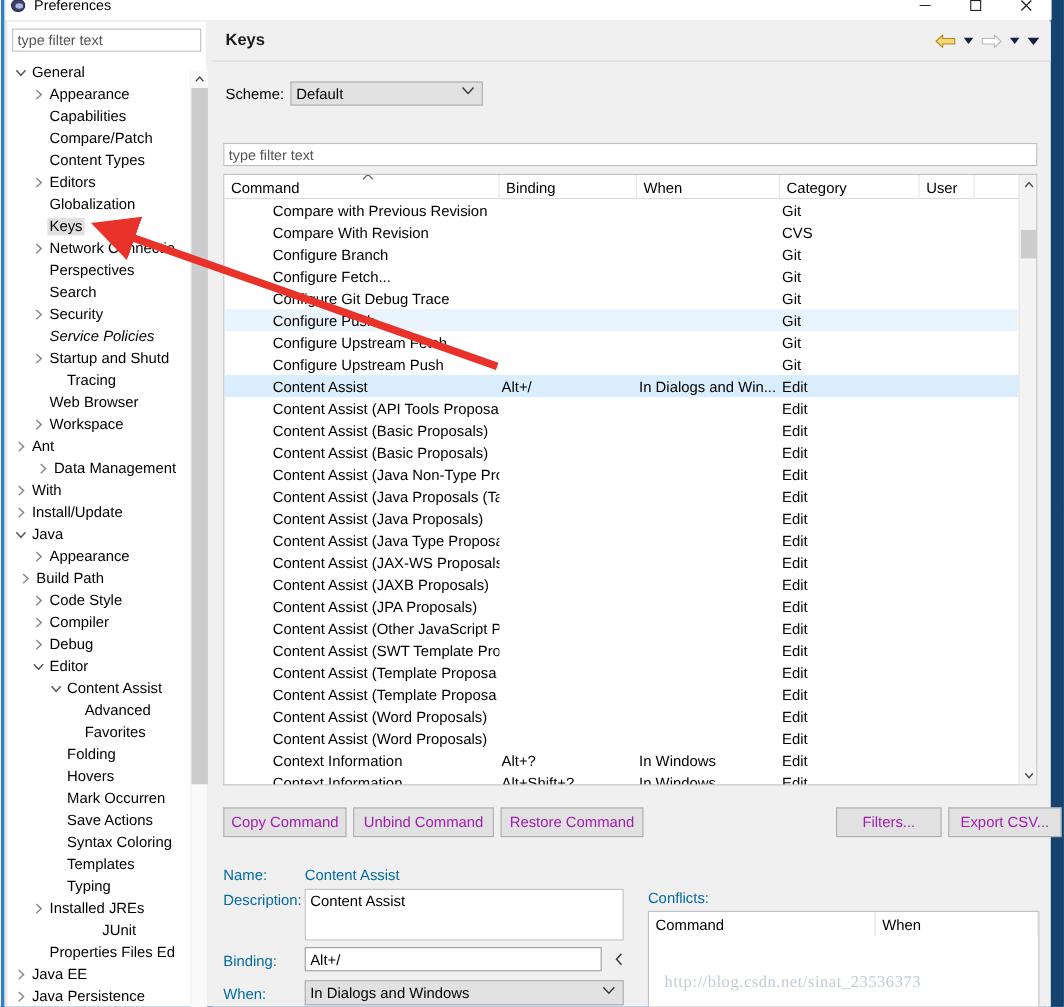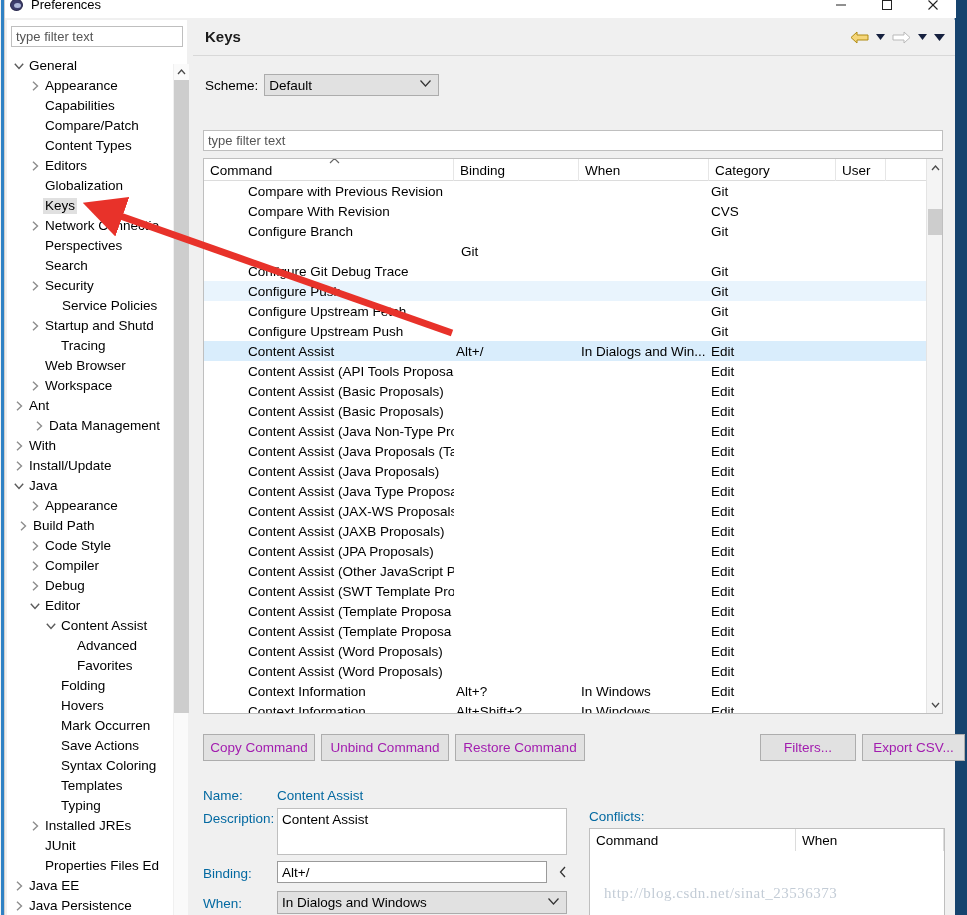--- a/index.html
+++ b/index.html
@@ -376,21 +376,21 @@
             <span class="tlabel">Search</span>
           </div>
           <div class="tree-row" style="padding-left: 20px;">
             <span class="twisty">
               <svg width="7" height="10" viewBox="0 0 7 10">
                 <polyline points="1,0.8 5.5,5 1,9.2" fill="none" stroke="#8d8d8d" stroke-width="1.4"></polyline>
               </svg>
             </span>
             <span class="tlabel">Security</span>
           </div>
-          <div class="tree-row" style="padding-left: 37px;">
+          <div class="tree-row" style="padding-left: 20px; font-style: italic;">
             <span class="twisty"></span>
             <span class="tlabel">Service Policies</span>
           </div>
           <div class="tree-row" style="padding-left: 20px;">
             <span class="twisty">
               <svg width="7" height="10" viewBox="0 0 7 10">
                 <polyline points="1,0.8 5.5,5 1,9.2" fill="none" stroke="#8d8d8d" stroke-width="1.4"></polyline>
               </svg>
             </span>
             <span class="tlabel">Startup and Shutd</span>
@@ -544,21 +544,21 @@
             <span class="tlabel">Typing</span>
           </div>
           <div class="tree-row" style="padding-left: 20px;">
             <span class="twisty">
               <svg width="7" height="10" viewBox="0 0 7 10">
                 <polyline points="1,0.8 5.5,5 1,9.2" fill="none" stroke="#8d8d8d" stroke-width="1.4"></polyline>
               </svg>
             </span>
             <span class="tlabel">Installed JREs</span>
           </div>
-          <div class="tree-row" style="padding-left: 20px;">
+          <div class="tree-row" style="padding-left: 32px; margin-left: 36px;">
             <span class="twisty"></span>
             <span class="tlabel">JUnit</span>
           </div>
           <div class="tree-row" style="padding-left: 20px;">
             <span class="twisty"></span>
             <span class="tlabel">Properties Files Ed</span>
           </div>
           <div class="tree-row" style="padding-left: 4px;">
             <span class="twisty">
               <svg width="7" height="10" viewBox="0 0 7 10">
@@ -674,20 +674,21 @@
             <div class="cell-user"></div>
           </div>
           <div class="trow">
             <div class="cell-cmd">Configure Branch</div>
             <div class="cell-bind"></div>
             <div class="cell-when"></div>
             <div class="cell-cat">Git</div>
             <div class="cell-user"></div>
           </div>
           <div class="trow">
+            <div class="cell-cmd">Configure Fetch...</div>
             <div class="cell-bind"></div>
             <div class="cell-when"></div>
             <div class="cell-cat">Git</div>
             <div class="cell-user"></div>
           </div>
           <div class="trow">
             <div class="cell-cmd">Configure Git Debug Trace</div>
             <div class="cell-bind"></div>
             <div class="cell-when"></div>
             <div class="cell-cat">Git</div>

